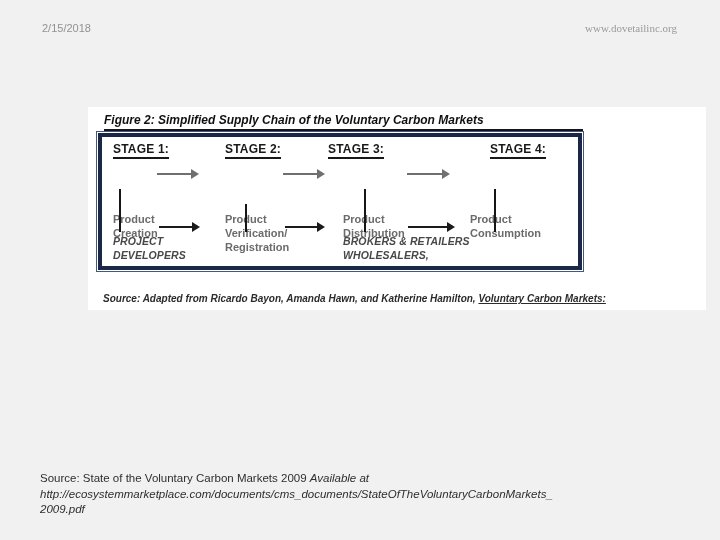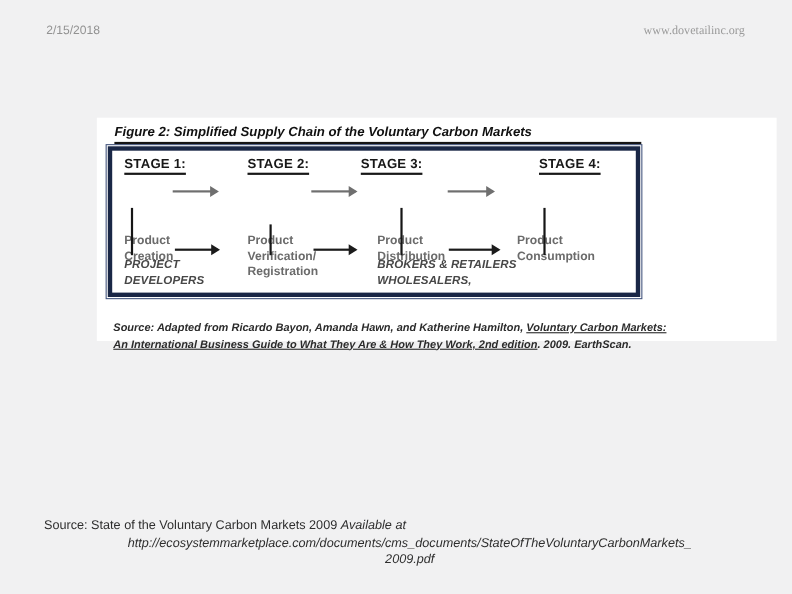--- a/index.html
+++ b/index.html
@@ -78,21 +78,21 @@
     position: absolute; left: 15px; top: 165px; width: 498px;
     font-size: 10px; font-weight: bold; font-style: italic;
     color: #2b2b2b; line-height: 14.5px; white-space: nowrap; margin-top: 20px;
   }
   .figure-source .u { text-decoration: underline; }
   
   .footer-source {
     position: absolute; left: 40px; top: 471px; width: 665px;
     font-size: 11.5px; color: #2e2e2e; line-height: 15.5px;
   }
-  .footer-source .it { font-style: italic; text-align: center; }
+  .footer-source .it { font-style: italic; }
 </style>
 </head>
 <body>
 
 <div class="slide">
 
   <div class="hdr-date">2/15/2018</div>
   <div class="hdr-site">www.dovetailinc.org</div>
 
   <div class="figure-panel">
@@ -144,21 +144,20 @@
 
       <div class="vline" style="left:17px;top:52px;height:43px"></div>
       <div class="vline" style="left:143px;top:67px;height:28px"></div>
       <div class="vline" style="left:262px;top:52px;height:43px"></div>
       <div class="vline" style="left:392px;top:52px;height:43px"></div>
 
     </div>
 
     <div class="figure-source">
       <div><span>Source: Adapted from Ricardo Bayon, Amanda Hawn, and Katherine Hamilton, </span><span class="u">Voluntary Carbon Markets:</span></div>
-      <div><span class="u">An International Business Guide to What They Are &amp; How They Work, 2nd edition</span><span>. 2009. EarthScan.</span></div>
     </div>
 
   </div>
 
   <div class="footer-source">
     <div><span>Source: State of the Voluntary Carbon Markets 2009 </span><span class="it">Available at</span></div>
     <div class="it">http://ecosystemmarketplace.com/documents/cms_documents/StateOfTheVoluntaryCarbonMarkets_</div>
     <div class="it">2009.pdf</div>
   </div>
 

